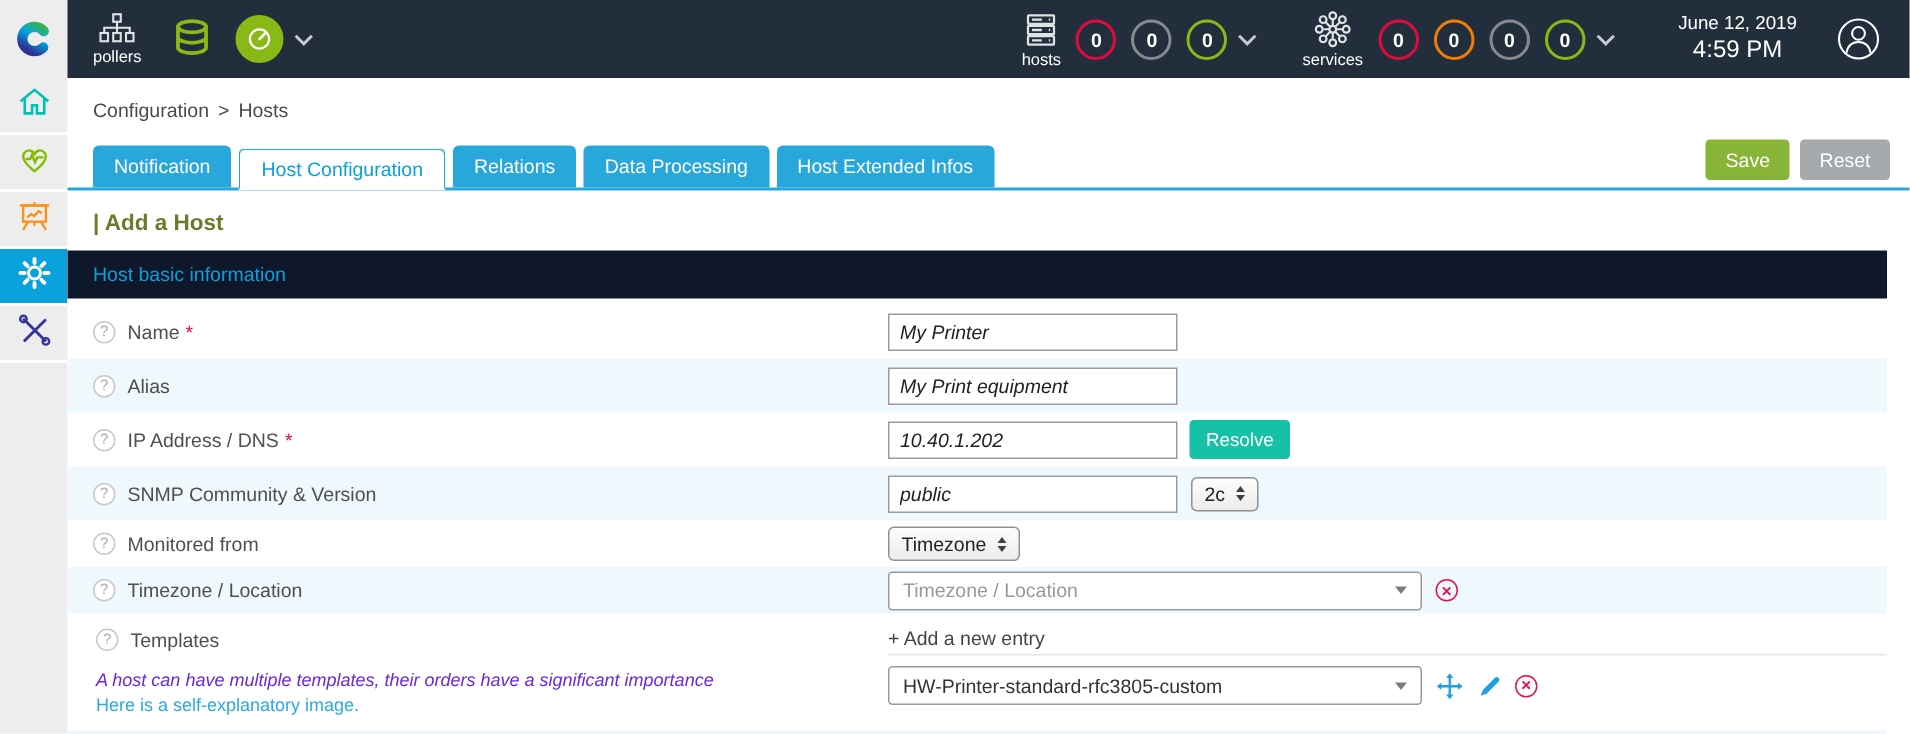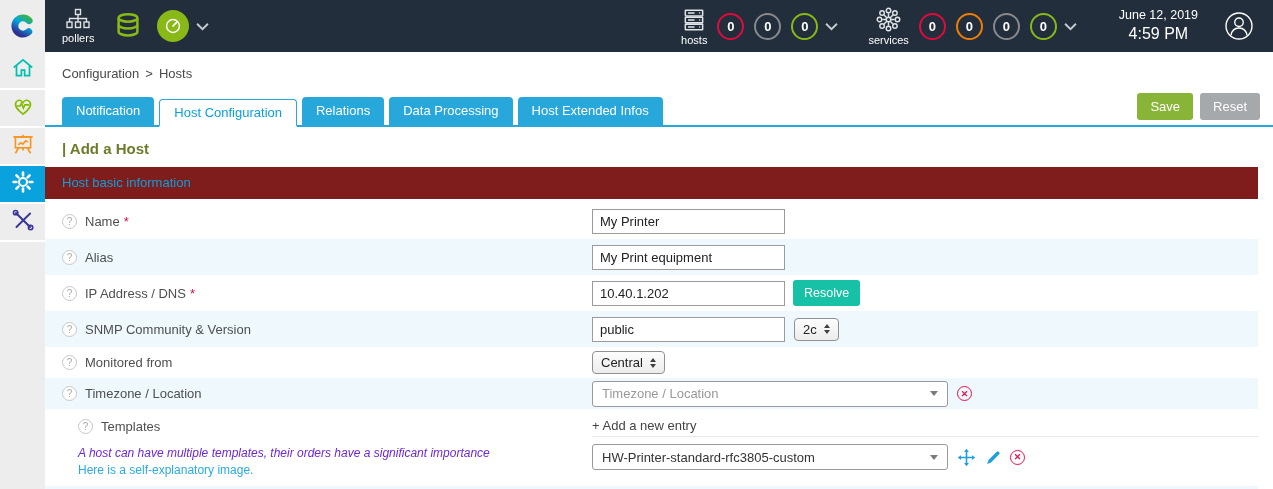--- a/index.html
+++ b/index.html
@@ -45,38 +45,38 @@
     padding:0 14px; border-radius:4px 4px 0 0; margin-right:5px; cursor:pointer; }
   .tab.active { background:#fff; color:#0aa0dc; border:1px solid #28a7db;
     border-bottom:2px solid #fff; margin-bottom:-2px; line-height:26px; }
   .actions { margin-left:auto; margin-right:13px; margin-bottom:5px; display:flex; gap:7px; }
   .btn { border:none; border-radius:3px; color:#fff; font-size:13px;
     padding:6px 13px; cursor:pointer; font-family:inherit; }
   .btn-save { background:#88b437; }
   .btn-reset { background:#a5a9ac; }
 
   .page-title { padding:13px 0 10px 17px; font-size:15px; font-weight:600; color:#6e7b2b; }
-  .section-band { height:32px; line-height:32px; background:#7f1d1d; color:#0aa0dc;
+  .section-band { height:32px; line-height:32px; background:#0f172a; color:#0aa0dc;
     font-size:13px; padding-left:17px; margin:0 15px 4px 0; }
 
   
   .form { margin-right:15px; }
   .frow { display:flex; align-items:center; min-height:36px; }
   .frow.alt { background:#eef8fd; }
   .frow.short { min-height:31px; }
   .lbl { width:547px; flex:none; padding-left:17px; display:flex; align-items:center;
     font-size:13px; color:#4f4f4f; }
   .help { width:15px; height:15px; border-radius:50%; border:1px solid #c8c8c8;
     color:#ababab; font-size:10px; display:inline-flex; align-items:center;
     justify-content:center; margin-right:8px; flex:none; background:#fff; cursor:pointer; }
   .help::before { content:"?"; }
   .req { color:#e00b3d; margin-left:4px; }
   .ctl { display:flex; align-items:center; flex:1; }
   .txt { width:193px; height:25px; border:1px solid #9b9b9b; font-size:13px;
-    padding:2px 7px; font-family:inherit; color:#222; }
+    padding:2px 7px; font-family:inherit; color:#222;font-style:italic; }
   .btn-resolve { background:#17c1a6; border:none; border-radius:3px; color:#fff;
     font-size:12.5px; padding:6px 11px; margin-left:8px; cursor:pointer; font-family:inherit; }
   .nsel { display:inline-flex; align-items:center; gap:7px; border:1px solid #909090;
     border-radius:4px; padding:3px 8px; font-size:13px; color:#222;
     background:linear-gradient(#fdfdfd,#ececec); cursor:pointer; }
   .nsel.after { margin-left:9px; }
   .arrows { display:inline-flex; flex-direction:column; align-items:center; gap:2px; }
   .tri-up { width:0; height:0; border-left:3.5px solid transparent;
     border-right:3.5px solid transparent; border-bottom:4.5px solid #3f3f3f; }
   .tri-dn { width:0; height:0; border-left:3.5px solid transparent;
@@ -87,21 +87,21 @@
   .sel2 .ph { color:#999; }
   .sel2 .val { color:#333; }
   .caret { margin-left:auto; width:0; height:0; border-left:4.5px solid transparent;
     border-right:4.5px solid transparent; border-top:5px solid #7b7b7b; }
   .del { width:15px; height:15px; border-radius:50%; border:1.6px solid #e8114b;
     color:#e8114b; font-size:9px; font-weight:bold; display:inline-flex;
     align-items:center; justify-content:center; margin-left:9px; cursor:pointer; flex:none; }
   .del::before { content:"\2715"; }
 
   .frow.tall { align-items:flex-start; padding:6px 0 8px 0; }
-  .lbl-stack { width:547px; flex:none; padding-left:33px; }
+  .lbl-stack { width:547px; flex:none; padding-left:19px; }
   .lbl-row { display:flex; align-items:center; font-size:13px; color:#4f4f4f; height:22px; }
   .note { font-size:12px; color:#6d28d9; margin-top:9px;font-style:italic; }
   .note-link { font-size:12px; color:#29abe2; text-decoration:none; display:inline-block;
     margin-top:3px; cursor:pointer; }
   .ctl-stack { flex:1; }
   .add-row { font-size:13px; color:#444; height:22px; display:flex; align-items:center;
     border-bottom:1px solid #e6e6e6; cursor:pointer; }
   .sel2-row { display:flex; align-items:center; margin-top:7px; }
   .tool-ic { margin-left:9px; display:flex; align-items:center; cursor:pointer; }
 </style>
@@ -344,21 +344,21 @@
       </div>
     </div>
 
     <div class="frow short">
       <div class="lbl">
         <span class="help"></span>
         <span>Monitored from</span>
       </div>
       <div class="ctl">
         <span class="nsel">
-          <span>Central</span>
+          <span>Timezone</span>
           <span class="arrows">
               <span class="tri-up"></span>
               <span class="tri-dn"></span>
             </span>
         </span>
       </div>
     </div>
 
     <div class="frow alt short">
       <div class="lbl">

